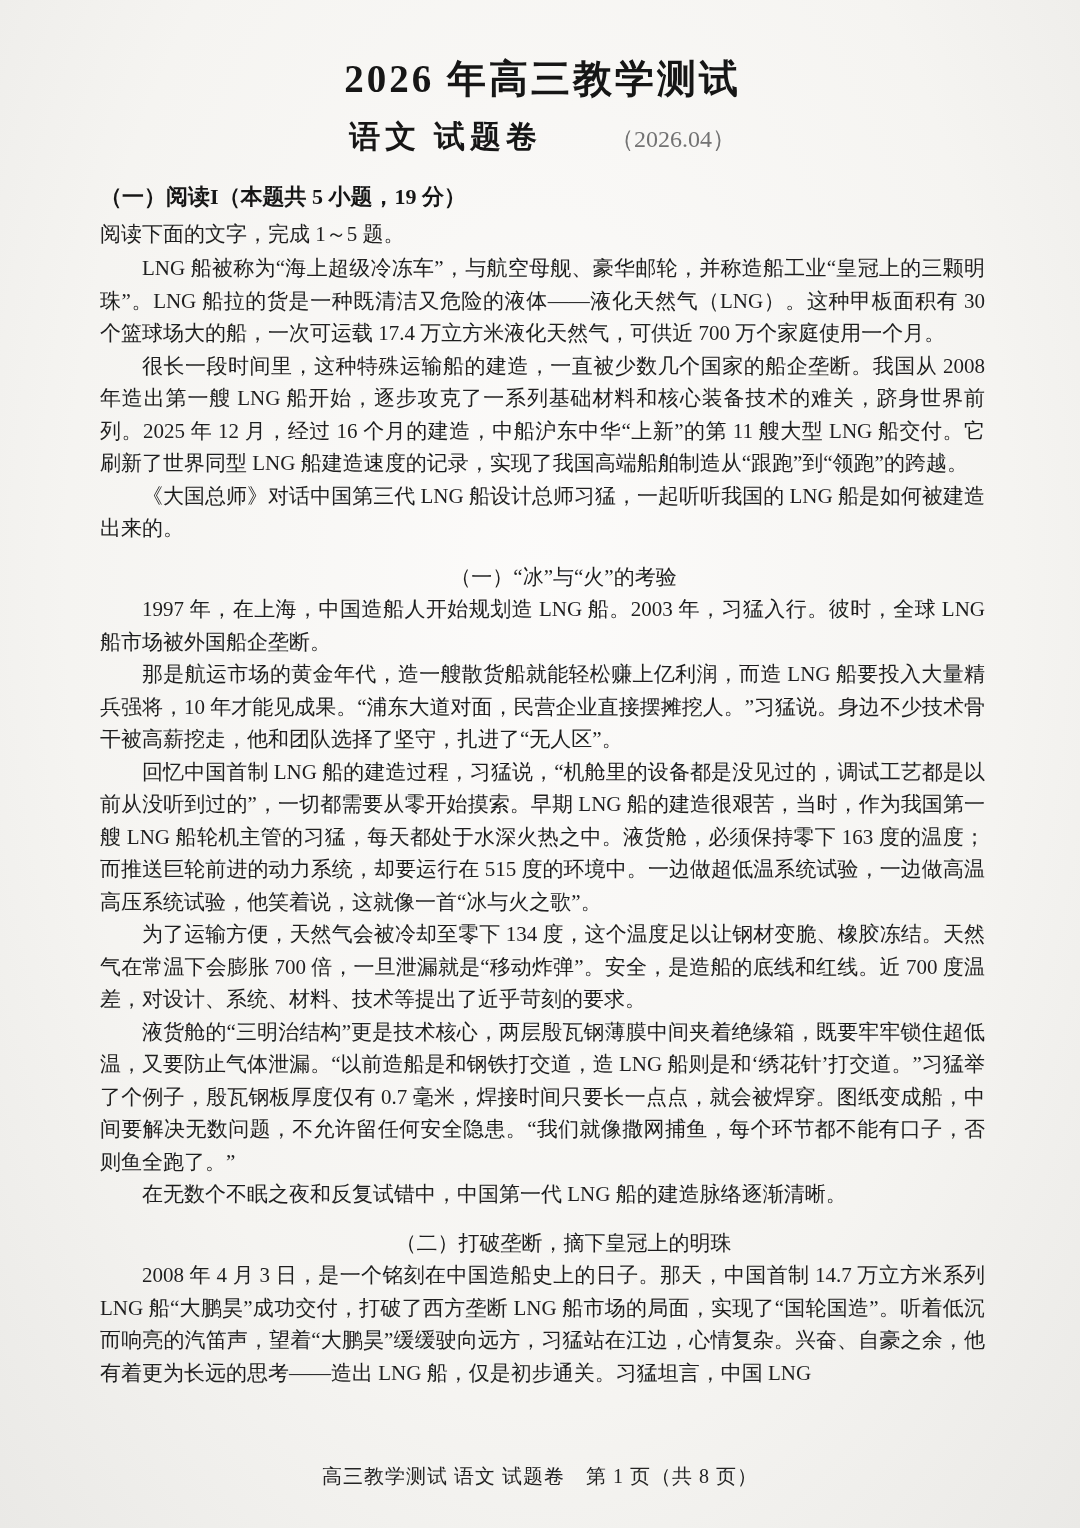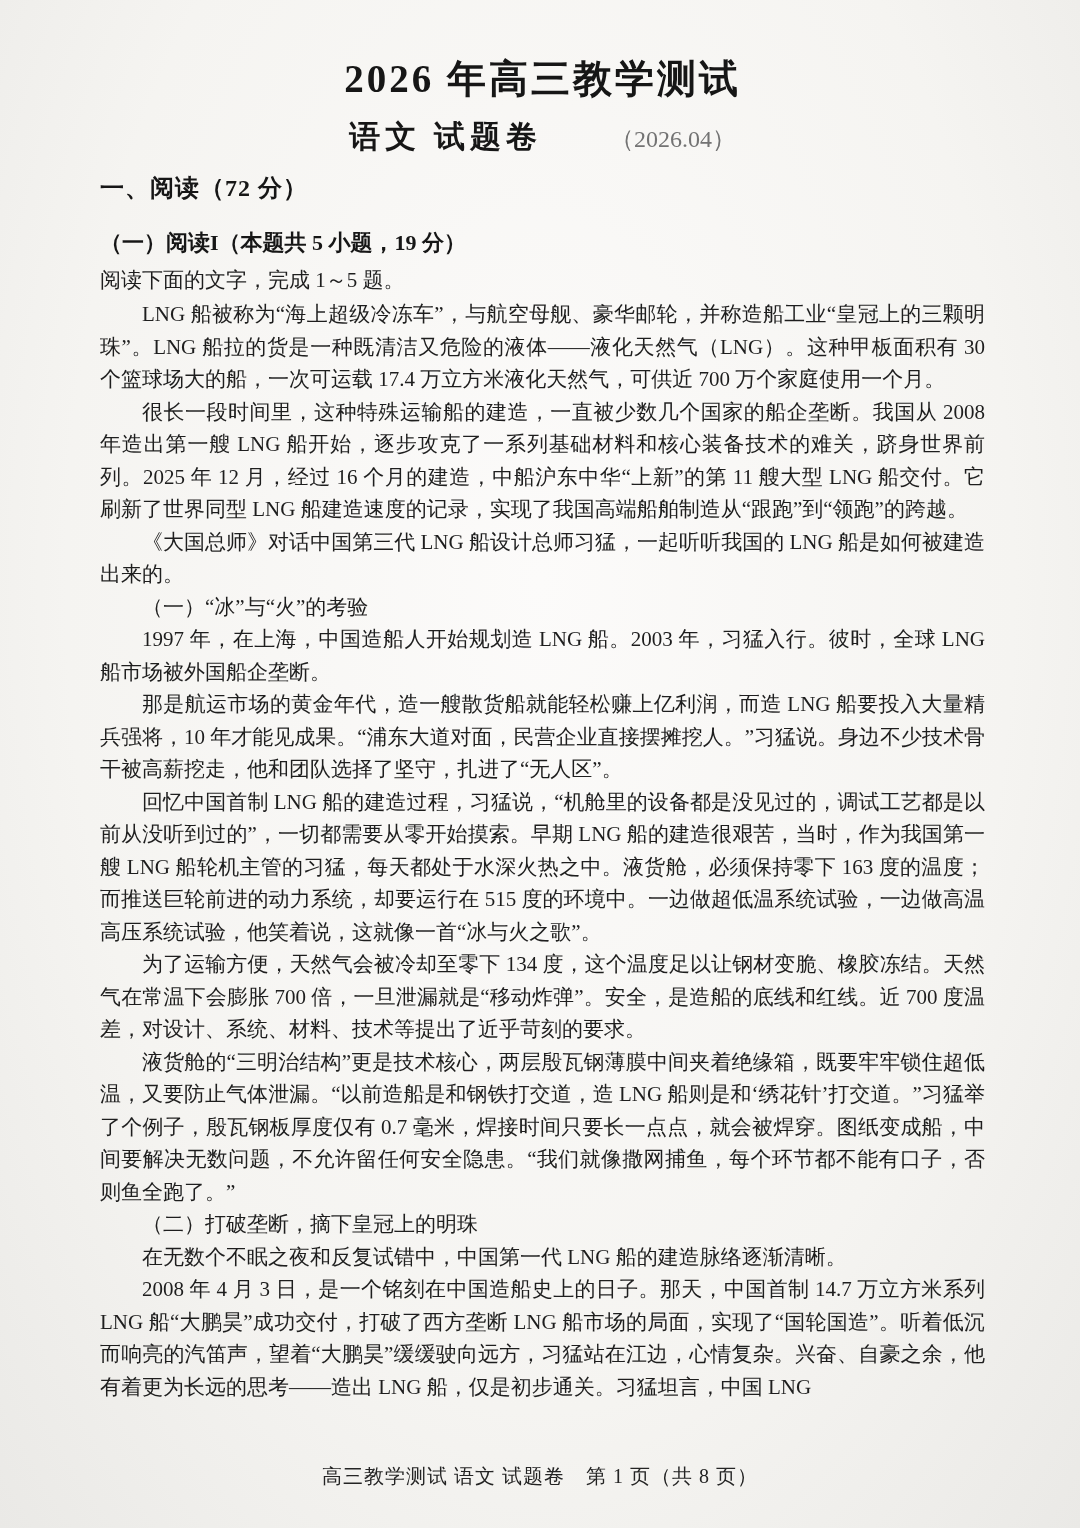--- a/index.html
+++ b/index.html
@@ -69,21 +69,22 @@
   .para {
     margin: 0;
     font-size: 21px;
     line-height: 32.5px;
     text-align: justify;
     text-justify: inter-character;
     text-indent: 2em;
     color: #1e1e1e;
   }
   .para.subheading {
-    text-align: left;
+    text-align: center;
+    margin-top: 16px;
   }
   .footer {
     position: absolute;
     left: 0;
     bottom: 38px;
     width: 100%;
     text-align: center;
     font-size: 20px;
     color: #242424;
     letter-spacing: 1px;
@@ -94,36 +95,35 @@
 
 <div class="sheet">
 
   <div class="title">2026 年高三教学测试</div>
 
   <div class="subtitle-row">
     <span class="subtitle">语文 试题卷</span>
     <span class="date">（2026.04）</span>
   </div>
 
-  <div class="section-heading">一、阅读（72 分）</div>
 
   <div class="part-heading">（一）阅读I（本题共 5 小题，19 分）</div>
 
   <div class="instruction">阅读下面的文字，完成 1～5 题。</div>
 
   <div class="passage">
     <p class="para">LNG 船被称为“海上超级冷冻车”，与航空母舰、豪华邮轮，并称造船工业“皇冠上的三颗明珠”。LNG 船拉的货是一种既清洁又危险的液体——液化天然气（LNG）。这种甲板面积有 30 个篮球场大的船，一次可运载 17.4 万立方米液化天然气，可供近 700 万个家庭使用一个月。</p>
     <p class="para">很长一段时间里，这种特殊运输船的建造，一直被少数几个国家的船企垄断。我国从 2008 年造出第一艘 LNG 船开始，逐步攻克了一系列基础材料和核心装备技术的难关，跻身世界前列。2025 年 12 月，经过 16 个月的建造，中船沪东中华“上新”的第 11 艘大型 LNG 船交付。它刷新了世界同型 LNG 船建造速度的记录，实现了我国高端船舶制造从“跟跑”到“领跑”的跨越。</p>
     <p class="para">《大国总师》对话中国第三代 LNG 船设计总师习猛，一起听听我国的 LNG 船是如何被建造出来的。</p>
     <p class="para subheading">（一）“冰”与“火”的考验</p>
     <p class="para">1997 年，在上海，中国造船人开始规划造 LNG 船。2003 年，习猛入行。彼时，全球 LNG 船市场被外国船企垄断。</p>
     <p class="para">那是航运市场的黄金年代，造一艘散货船就能轻松赚上亿利润，而造 LNG 船要投入大量精兵强将，10 年才能见成果。“浦东大道对面，民营企业直接摆摊挖人。”习猛说。身边不少技术骨干被高薪挖走，他和团队选择了坚守，扎进了“无人区”。</p>
     <p class="para">回忆中国首制 LNG 船的建造过程，习猛说，“机舱里的设备都是没见过的，调试工艺都是以前从没听到过的”，一切都需要从零开始摸索。早期 LNG 船的建造很艰苦，当时，作为我国第一艘 LNG 船轮机主管的习猛，每天都处于水深火热之中。液货舱，必须保持零下 163 度的温度；而推送巨轮前进的动力系统，却要运行在 515 度的环境中。一边做超低温系统试验，一边做高温高压系统试验，他笑着说，这就像一首“冰与火之歌”。</p>
     <p class="para">为了运输方便，天然气会被冷却至零下 134 度，这个温度足以让钢材变脆、橡胶冻结。天然气在常温下会膨胀 700 倍，一旦泄漏就是“移动炸弹”。安全，是造船的底线和红线。近 700 度温差，对设计、系统、材料、技术等提出了近乎苛刻的要求。</p>
     <p class="para">液货舱的“三明治结构”更是技术核心，两层殷瓦钢薄膜中间夹着绝缘箱，既要牢牢锁住超低温，又要防止气体泄漏。“以前造船是和钢铁打交道，造 LNG 船则是和‘绣花针’打交道。”习猛举了个例子，殷瓦钢板厚度仅有 0.7 毫米，焊接时间只要长一点点，就会被焊穿。图纸变成船，中间要解决无数问题，不允许留任何安全隐患。“我们就像撒网捕鱼，每个环节都不能有口子，否则鱼全跑了。”</p>
+    <p class="para">在无数个不眠之夜和反复试错中，中国第一代 LNG 船的建造脉络逐渐清晰。</p>
     <p class="para subheading">（二）打破垄断，摘下皇冠上的明珠</p>
-    <p class="para">在无数个不眠之夜和反复试错中，中国第一代 LNG 船的建造脉络逐渐清晰。</p>
     <p class="para">2008 年 4 月 3 日，是一个铭刻在中国造船史上的日子。那天，中国首制 14.7 万立方米系列 LNG 船“大鹏昊”成功交付，打破了西方垄断 LNG 船市场的局面，实现了“国轮国造”。听着低沉而响亮的汽笛声，望着“大鹏昊”缓缓驶向远方，习猛站在江边，心情复杂。兴奋、自豪之余，他有着更为长远的思考——造出 LNG 船，仅是初步通关。习猛坦言，中国 LNG</p>
   </div>
 
 </div>
 
 <div class="footer">高三教学测试 语文 试题卷　第 1 页（共 8 页）</div>
 
 </body></html>

